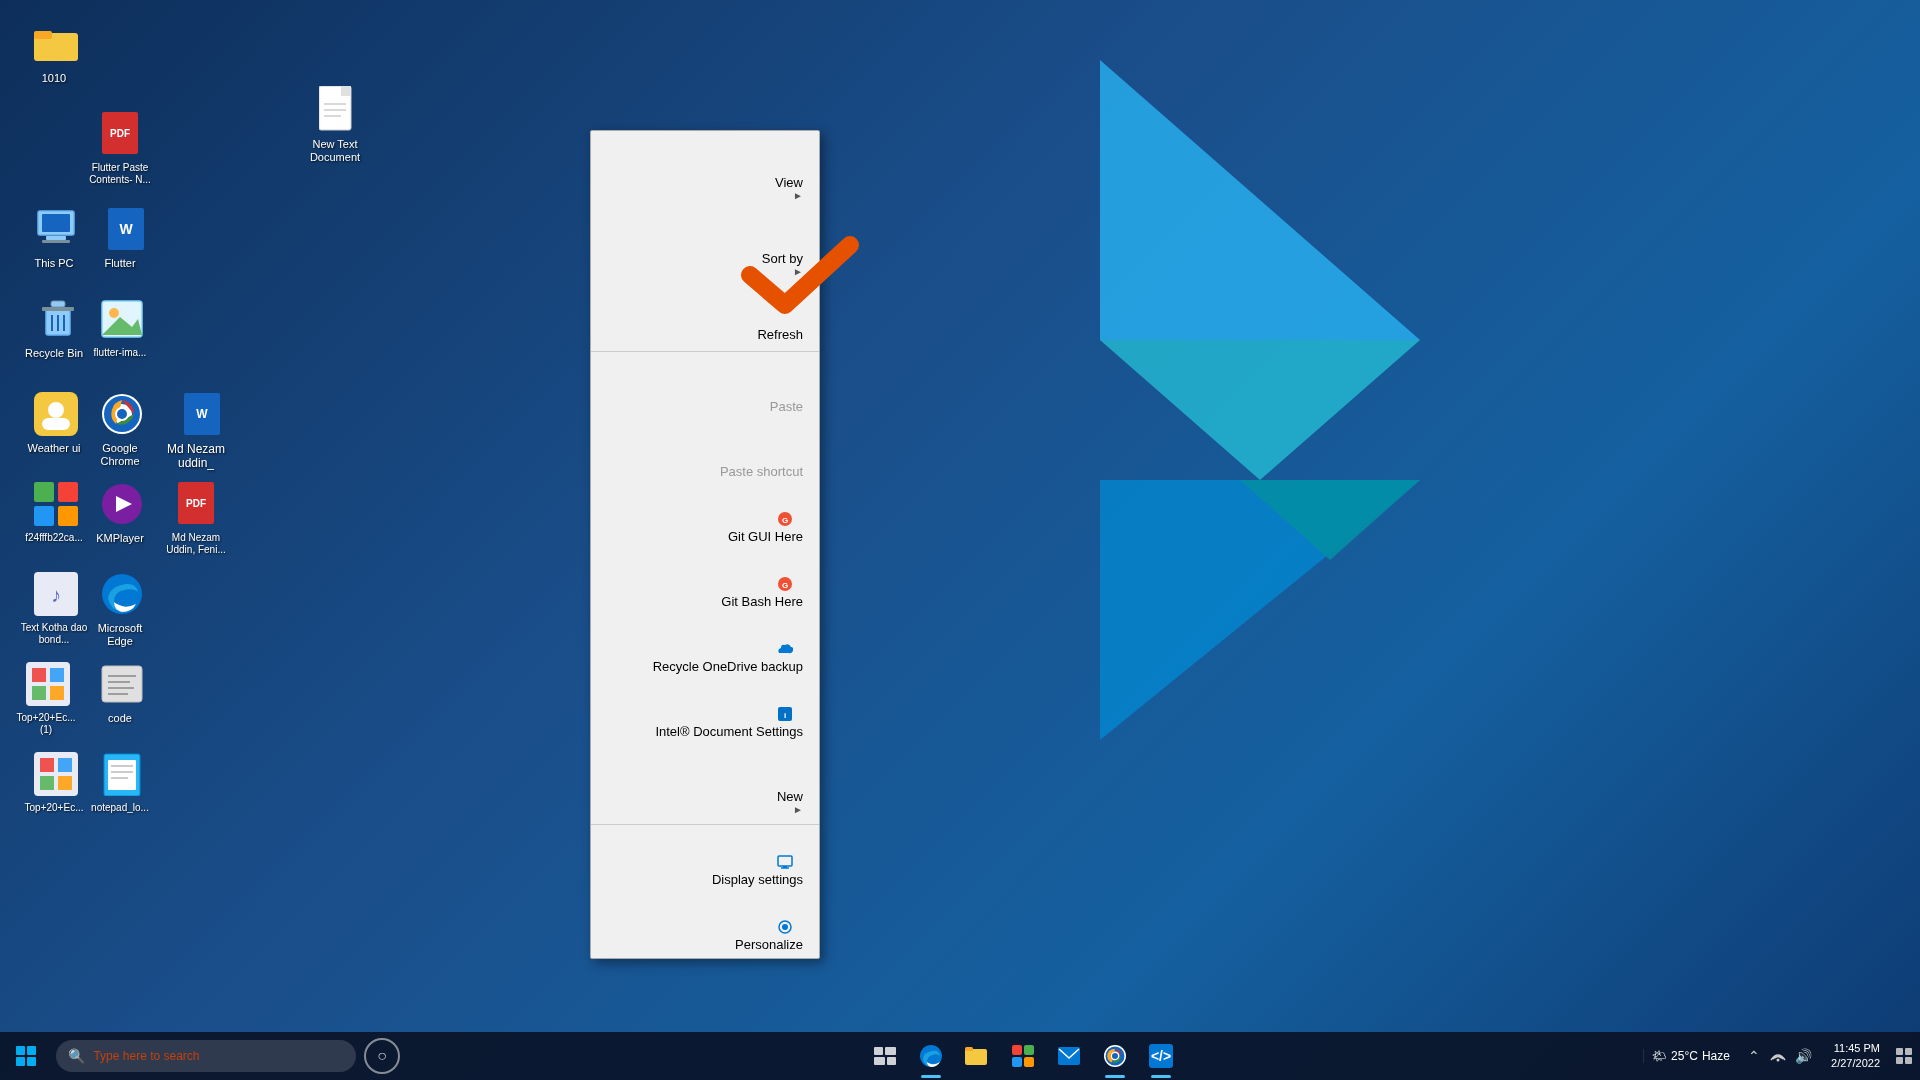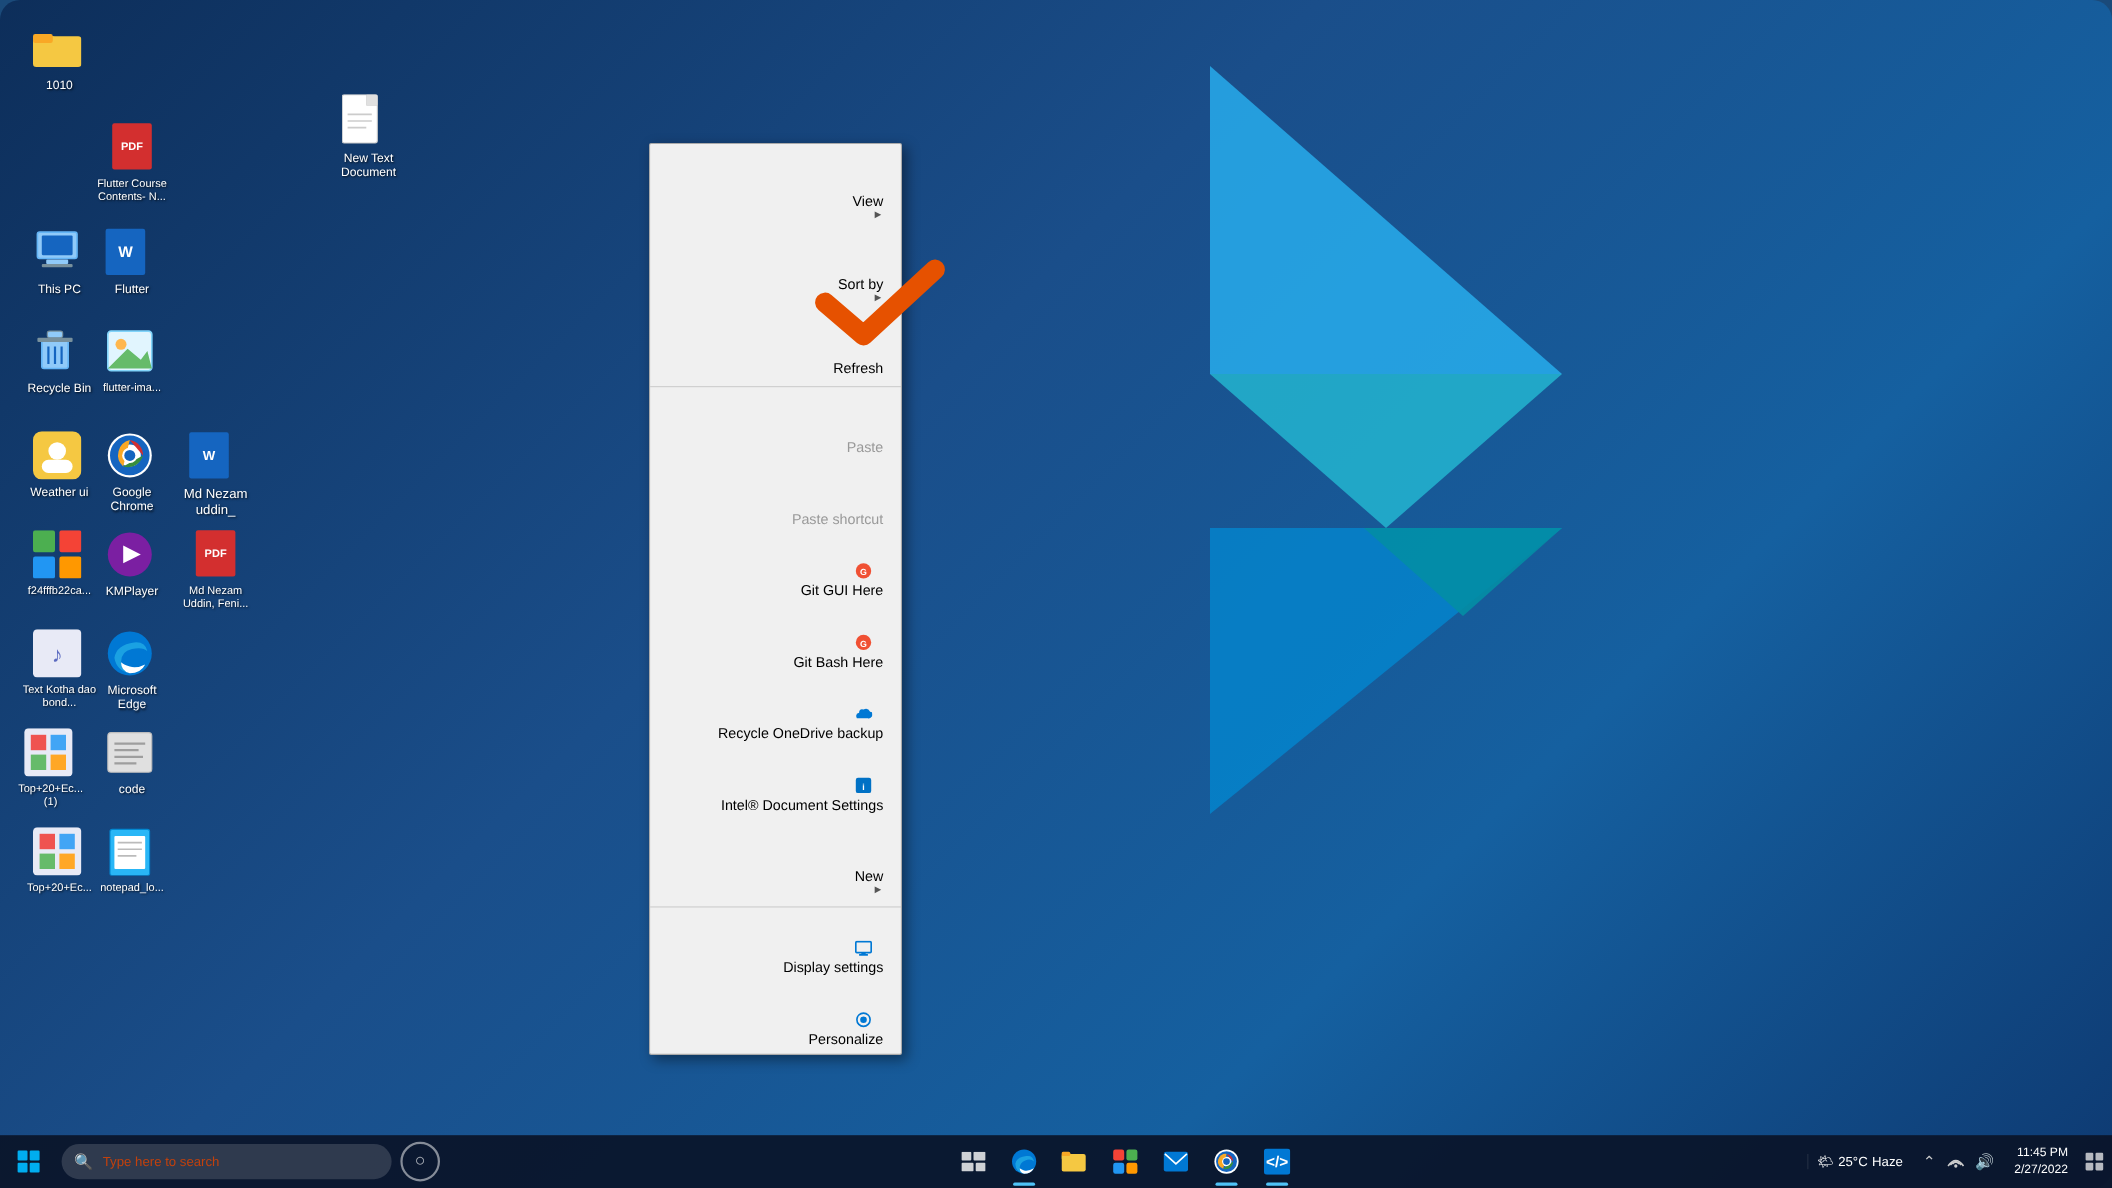--- a/index.html
+++ b/index.html
@@ -12,40 +12,39 @@
       position: relative;
       user-select: none;
     }
 
     
     .desktop {
       width: 100%;
       height: 100%;
       position: relative;
       background: linear-gradient(135deg, #0d2e5a 0%, #1a4e8a 40%, #1560a0 70%, #0e3a72 100%);
-      border-radius: 18px;
     }
 
     .desktop-icon {
       display: flex;
       flex-direction: column;
       align-items: center;
       width: 80px;
       padding: 6px 4px;
       margin: 4px;
       cursor: pointer;
       border-radius: 4px;
     }
 
     .icon-img {
       width: 48px;
       height: 48px;
       display: flex;
       align-items: center;
-      justify-content: flex-start;
+      justify-content: flex-end;
       font-size: 32px;
       margin-bottom: 4px;
     }
 
     .icon-label {
       color: #fff;
       font-size: 11px;
       text-align: center;
       text-shadow: 1px 1px 2px rgba(0,0,0,0.8);
       word-break: break-word;
@@ -328,21 +327,21 @@
   </div>
 
   <div class="desktop-icon" style="position:absolute;top:100px;left:76px;">
     <div class="icon-img">
       <div class="pdf-icon-wrapper">
         <div class="pdf-red-bg">
             <span class="pdf-label-text">PDF</span>
           </div>
       </div>
     </div>
-    <span class="icon-label" style="font-size:10px;">Flutter Course Contents- N...</span>
+    <span class="icon-label" style="font-size:10px;">Flutter Paste Contents- N...</span>
   </div>
 
   <div class="desktop-icon" style="position:absolute;top:195px;left:10px;">
     <div class="icon-img">
       <svg width="44" height="40" viewBox="0 0 44 40">
         <rect x="4" y="2" width="36" height="24" rx="2" fill="#90caf9" stroke="#64b5f6" stroke-width="1.5"></rect>
         <rect x="8" y="5" width="28" height="18" rx="1" fill="#1565c0"></rect>
         <rect x="12" y="27" width="20" height="4" rx="1" fill="#90caf9"></rect>
         <rect x="8" y="31" width="28" height="3" rx="1" fill="#78909c"></rect>
       </svg>

